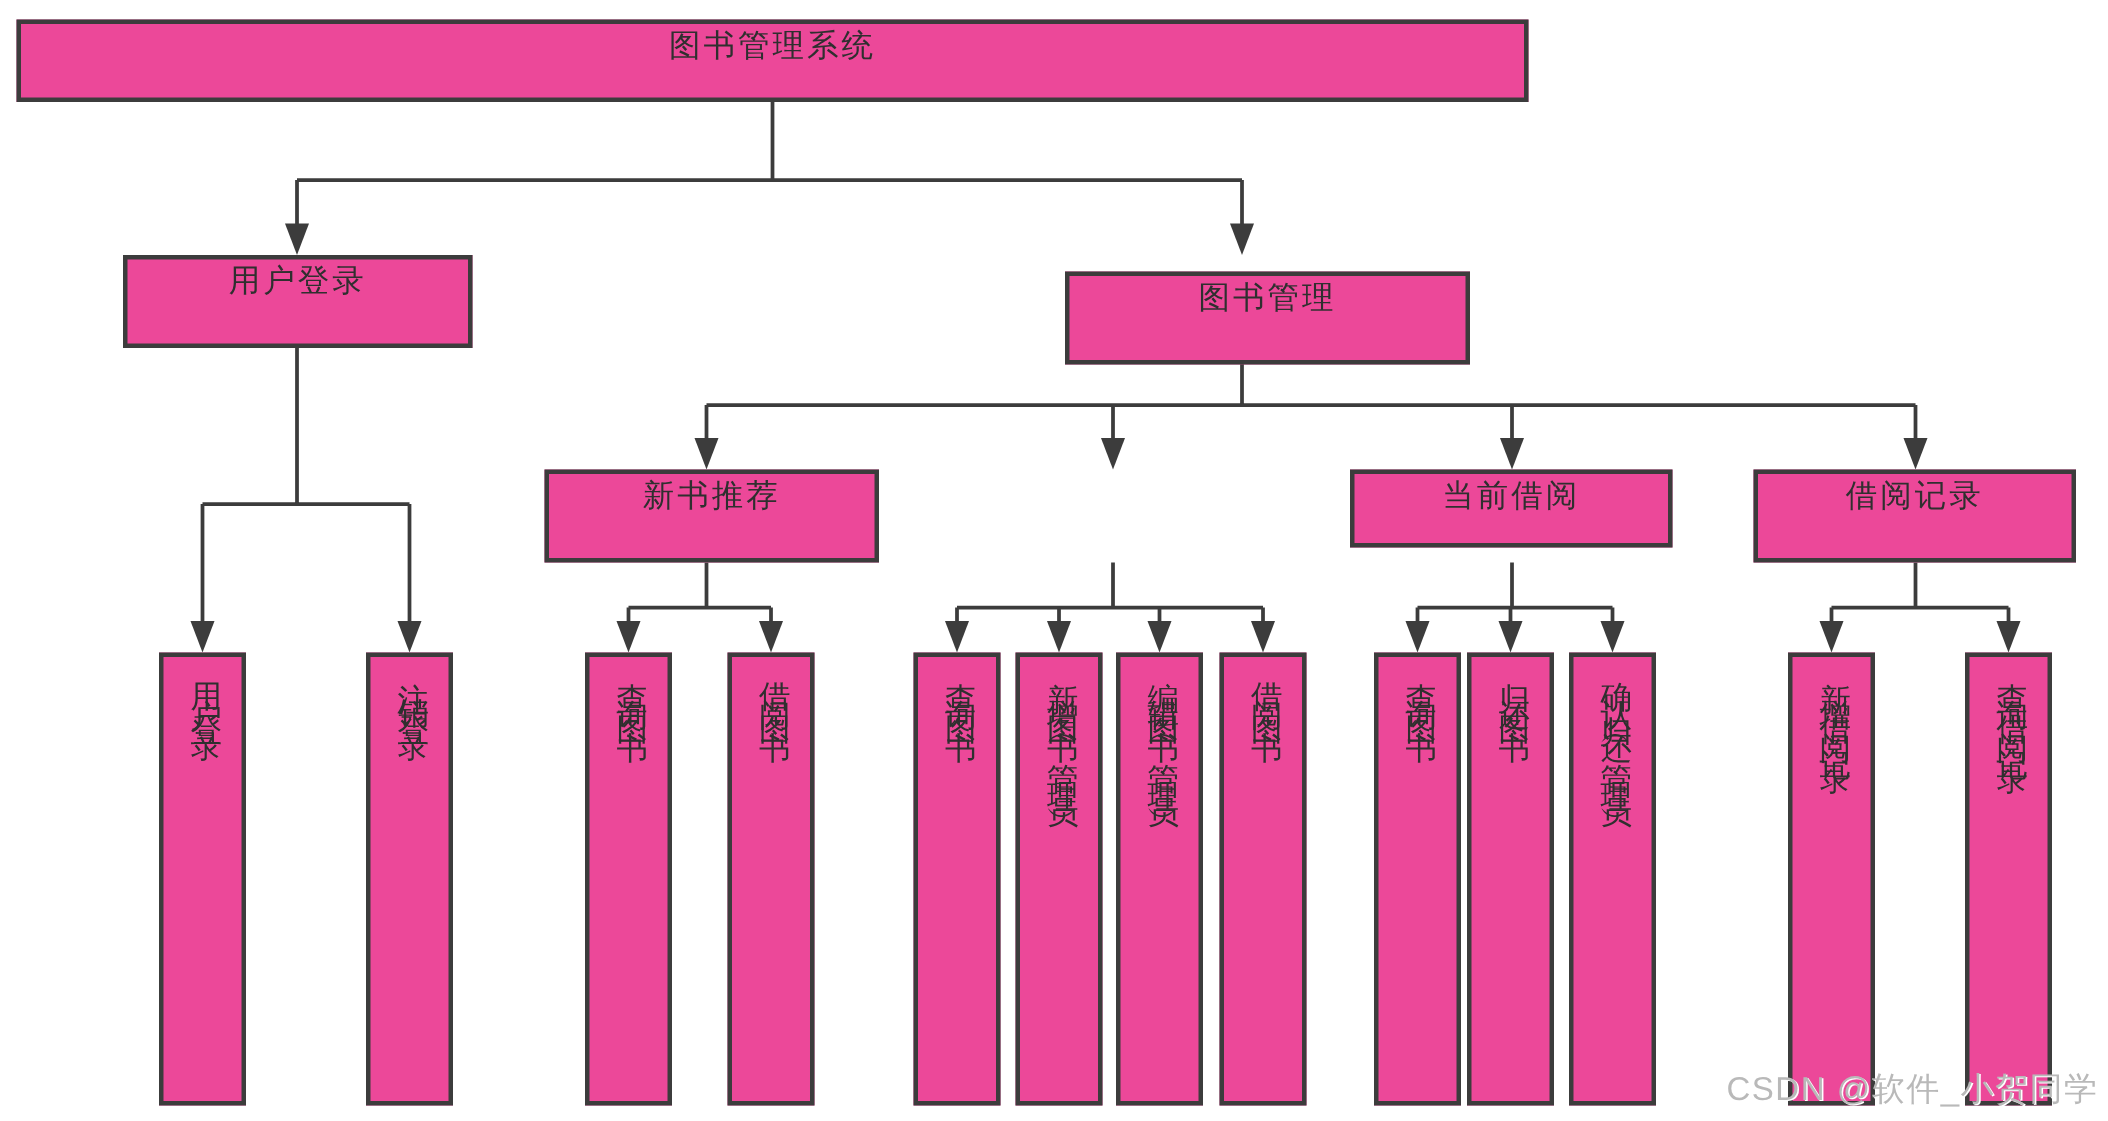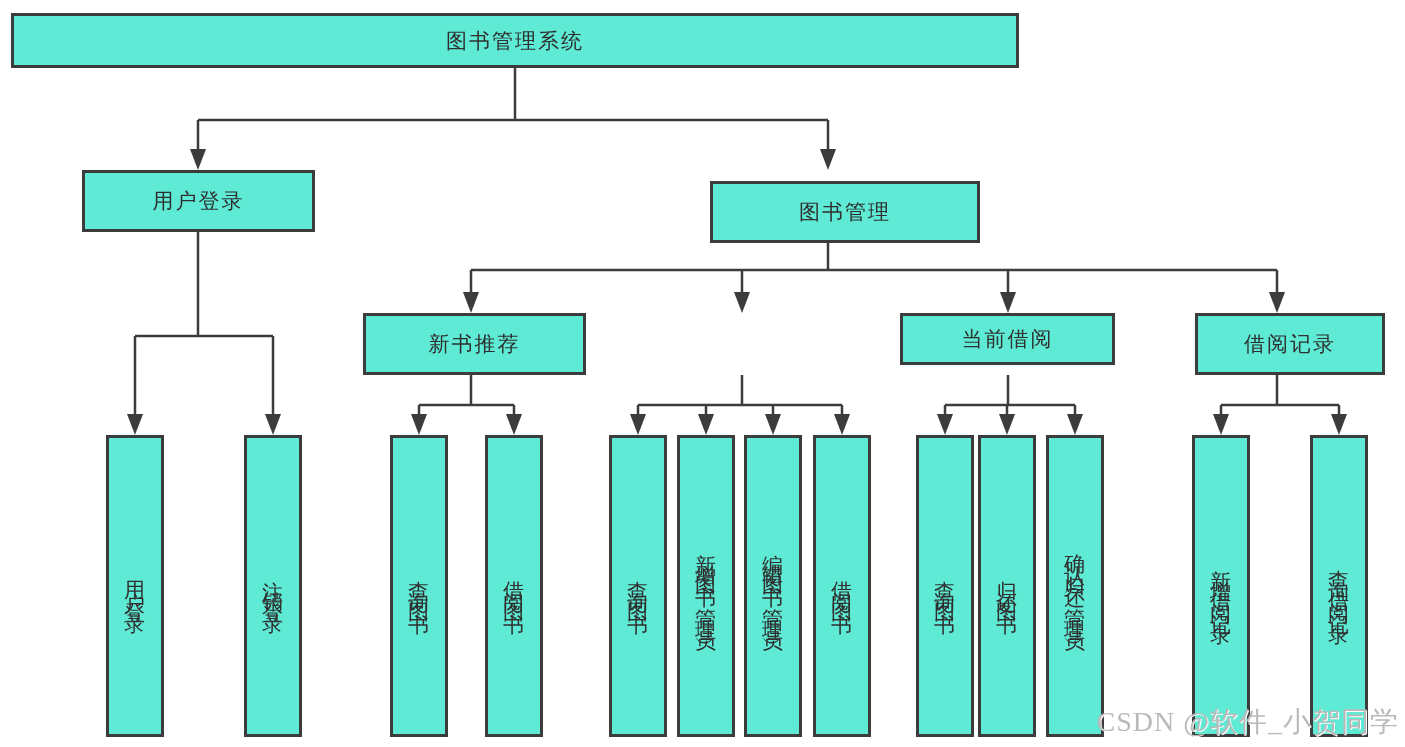--- a/index.html
+++ b/index.html
@@ -31,50 +31,50 @@
     stroke-width: 2.5;
     fill: none;
   }
   .connectors polygon {
     fill: var(--line);
     stroke: none;
   }
   .box {
     position: absolute;
     border: 3px solid var(--line);
-    background: #5eead4;
+    background: #ec4899;
     display: flex;
-    align-items: center;
+    align-items: flex-start;
     justify-content: center;
     color: var(--text);
+    font-family: Liberation Mono, monospace;
   }
   .hbox .label {
     font-size: 21px;
     letter-spacing: 2px;
     white-space: nowrap;
   }
   .vbox { width: 58px; height: 302px; }
   .vbox .vlabel {
     writing-mode: vertical-rl;
     text-orientation: mixed;
     font-size: 21px;
     line-height: 1;
     letter-spacing: 11px;
     white-space: nowrap;
   }
   .watermark {
     position: absolute;
     right: 6px;
     bottom: 6px;
-    font-size: 28px;
+    font-size: 22px;
     letter-spacing: 1px;
     color: var(--watermark);
     text-shadow: 1px 1px 0 #ffffff;
     white-space: nowrap;
-    font-family: Liberation Serif, serif;
   }
 </style>
 </head>
 <body>
 
 <div class="canvas">
 
   <svg class="connectors" width="1405" height="747" viewBox="0 0 1405 747" xmlns="http://www.w3.org/2000/svg">
 
     <path d="M515,68 V120 M198,120 H828 M198,120 V158 M828,120 V158"></path>
@@ -124,21 +124,21 @@
   <div class="box hbox" style="left:710px;top:181px;width:270px;height:62px">
     <span class="label">图书管理</span>
   </div>
 
   <div class="box hbox" style="left:363px;top:313px;width:223px;height:62px">
     <span class="label">新书推荐</span>
   </div>
   <div class="box hbox" style="left:900px;top:313px;width:215px;height:52px">
     <span class="label">当前借阅</span>
   </div>
-  <div class="box hbox" style="left:1195px;top:313px;width:190px;height:62px">
+  <div class="box hbox" style="left:1169px;top:313px;width:215px;height:62px">
     <span class="label">借阅记录</span>
   </div>
 
   <div class="box vbox" style="left:106px;top:435px">
     <span class="vlabel">用户登录</span>
   </div>
   <div class="box vbox" style="left:244px;top:435px">
     <span class="vlabel">注销登录</span>
   </div>
 

